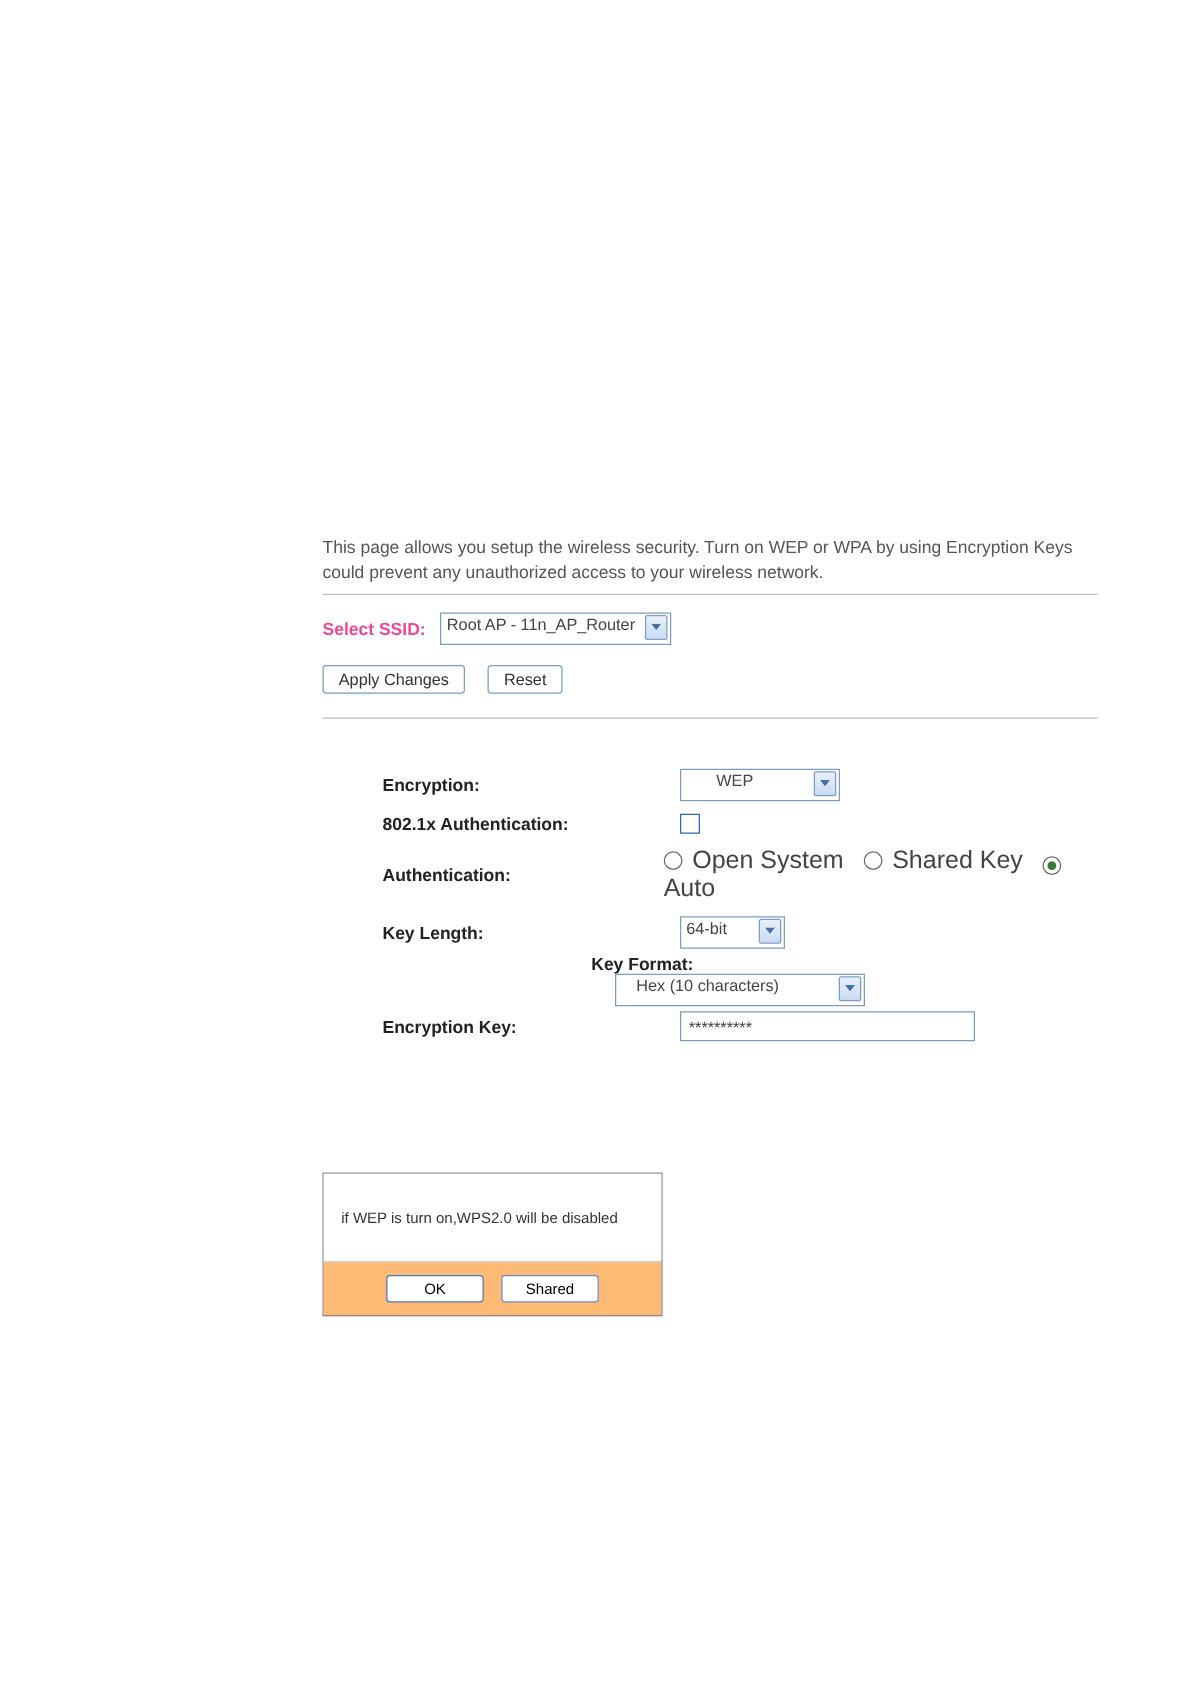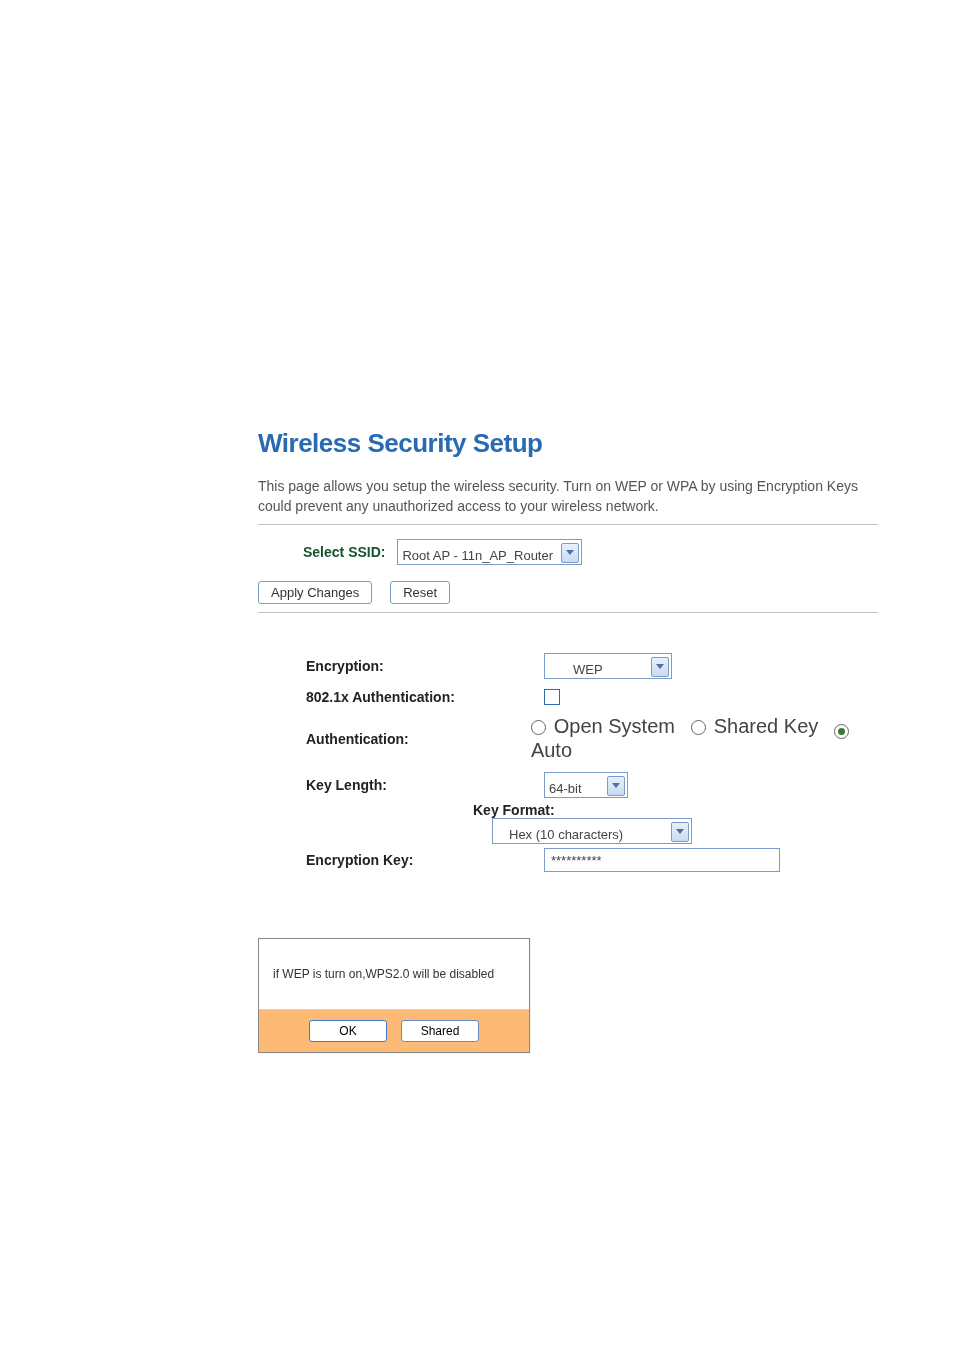--- a/index.html
+++ b/index.html
@@ -36,34 +36,33 @@
     border-top: 1px solid #c0c0c0;
     margin: 8px 0 14px 0;
   }
   .row {
     display: flex;
     align-items: center;
     margin-bottom: 10px;
   }
   .label-ssid {
     font-weight: bold;
-    color: #14532d;
+    color: #ec4899;
     margin-right: 12px;
-    margin-left: 45px;
   }
   .classic-select {
     font-family: inherit;
     font-size: 13px;
     color: #444;
     background: #fff;
     border: 1px solid #7a9cc6;
     padding: 1px 2px 1px 4px;
     height: 22px;
     display: inline-flex;
-    align-items: flex-end;
+    align-items: flex-start;
   }
   .classic-select .sel-text {
     padding-right: 6px;
     white-space: nowrap;
   }
   .classic-select .sel-btn {
     width: 16px;
     height: 18px;
     background: linear-gradient(#e8f0fb, #c9dbf1);
     border: 1px solid #7a9cc6;
@@ -81,21 +80,21 @@
     background: #fff;
     border: 1px solid #7a9cc6;
     padding: 3px 12px;
     border-radius: 3px;
     cursor: pointer;
   }
   .btnrow {
     display: flex;
     gap: 18px;
     margin-top: 16px;
-    margin-bottom: 8px;
+    margin-bottom: 19px;
   }
   .form-area {
     margin-top: 40px;
     margin-left: 48px;
   }
   .form-row {
     display: flex;
     align-items: center;
     margin-bottom: 10px;
   }
@@ -181,21 +180,20 @@
   }
   .dlg-btn.primary {
     border: 1.5px solid #4a78c8;
   }
 </style>
 </head>
 <body>
 
 <div class="page">
 
-  <h1 class="title">Wireless Security Setup</h1>
 
   <div class="desc">This page allows you setup the wireless security. Turn on WEP or WPA by using Encryption Keys could prevent any unauthorized access to your wireless network.</div>
 
   <hr class="sep">
 
   <div class="row">
     <span class="label-ssid">Select SSID:</span>
     <span class="classic-select">
       <span class="sel-text">Root AP - 11n_AP_Router</span>
       <span class="sel-btn">

